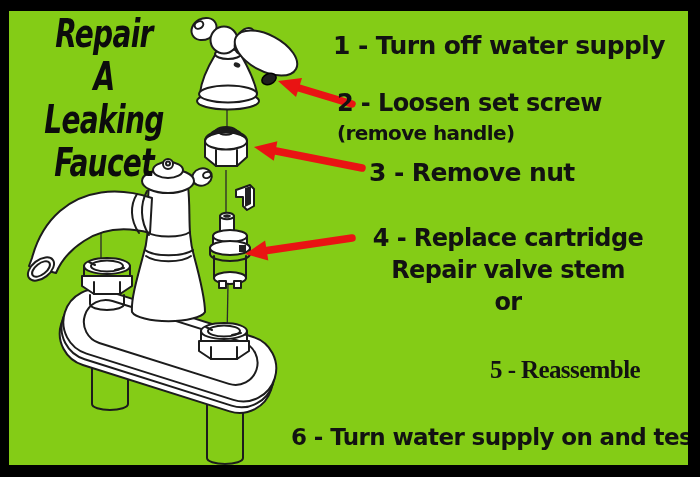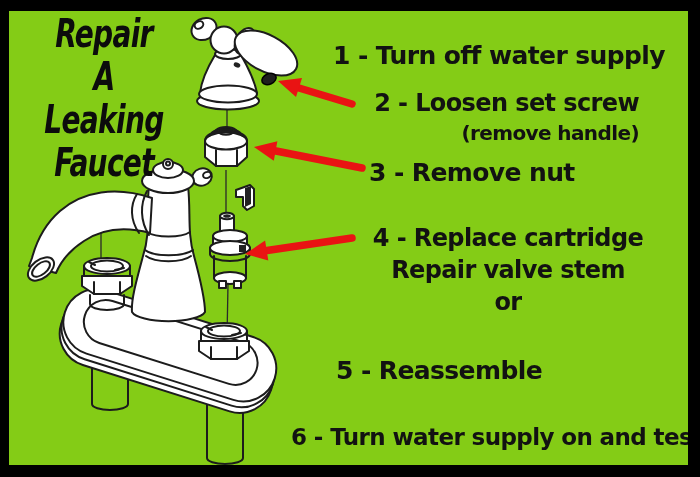--- a/index.html
+++ b/index.html
@@ -9,26 +9,26 @@
          border-style:solid;border-color:#000;
          border-top-width:11px;border-bottom-width:12px;
          border-left-width:9px;border-right-width:12px;
          z-index:50;pointer-events:none;}
   .title{position:absolute;left:16px;top:12px;width:176px;text-align:center;
          font-style:italic;font-weight:900;font-size:39px;line-height:43px;
          letter-spacing:-1px;transform:scaleX(.72);transform-origin:50% 0;
          color:#0c0c0c;z-index:20;}
   .diagram-svg{position:absolute;left:0;top:0;width:700px;height:477px;z-index:10;}
   .step{position:absolute;z-index:20;font-weight:700;letter-spacing:-.6px;color:#121212;}
-  .s1{left:333px;top:41px;font-size:25px;white-space:nowrap;}
-  .s2{left:337px;top:89px;width:302px;text-align:right;font-size:24px;}
+  .s1{left:333px;top:31px;font-size:25px;white-space:nowrap;}
+  .s2{left:337px;top:89px;width:302px;text-align:left;font-size:24px;}
   .s2 .sub{font-size:20px;margin-top:4px;}
   .s3{left:369px;top:158px;font-size:25px;white-space:nowrap;}
   .s4{left:356px;top:222px;width:304px;text-align:center;font-size:24px;line-height:32px;}
-  .s5{left:336px;top:356px;width:304px;text-align:left;font-size:25px;}
+  .s5{left:336px;top:356px;width:304px;text-align:right;font-size:25px;font-family:Liberation Serif, serif;}
   .s6{left:291px;top:424px;font-size:23px;white-space:nowrap;}
   .ln{stroke:#1c1c1c;stroke-width:2;fill:none;stroke-linecap:round;stroke-linejoin:round;}
   .thin{stroke:#2a2a2a;stroke-width:1.3;fill:none;}
   .wh{fill:#ffffff;}
   .dk{fill:#222;stroke:none;}
 </style>
 </head>
 <body>
 
 <div class="page">

